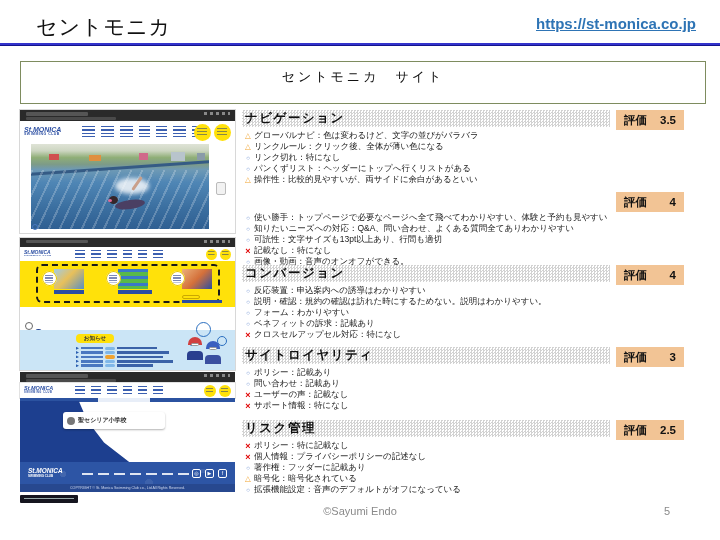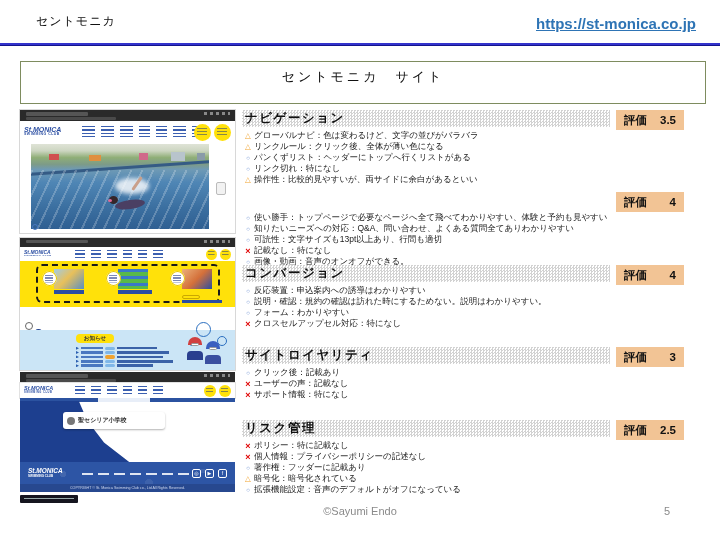--- a/index.html
+++ b/index.html
@@ -1,20 +1,20 @@
 <!DOCTYPE html>
 <html><head>
 <meta charset="utf-8">
 <style>
   * { margin:0; padding:0; box-sizing:border-box; }
   body { background:#fff; font-family:"Liberation Sans", sans-serif; }
   .slide { position:relative; width:720px; height:540px; background:#fff; overflow:hidden; }
 
   
-  .page-title { position:absolute; left:36px; top:13px; font-size:12px; color:#111; letter-spacing:1px; }
+  .page-title { position:absolute; left:36px; top:13px; font-size:21px; color:#111; letter-spacing:1px; }
   .site-url { position:absolute; right:24px; top:15px; width:240px; text-align:right;
               font-size:15px; font-weight:bold; color:#2E74B5; text-decoration:underline; cursor:pointer; }
   .rule { position:absolute; left:0; top:43px; width:720px; height:3px; background:#3333CC; border-bottom:1px solid #14148C; }
 
   .title-box { position:absolute; left:20px; top:61px; width:686px; height:43px; border:1px solid #7E8C5F; background:#fff; }
   .title-box .t { display:block; text-align:center; padding-top:6px; font-size:13px; color:#111; letter-spacing:3px; }
 
   
   .section { position:absolute; left:242px; width:464px; }
   .sec-head { position:relative; height:18px; }
@@ -346,25 +346,25 @@
         <div class="item">
           <span class="marker triangle">△</span>
           <span>グローバルナビ：色は変わるけど、文字の並びがバラバラ</span>
         </div>
         <div class="item">
           <span class="marker triangle">△</span>
           <span>リンクルール：クリック後、全体が薄い色になる</span>
         </div>
         <div class="item">
           <span class="marker circle">○</span>
+          <span>リンク切れ：特になし</span>
+        </div>
+        <div class="item">
+          <span class="marker circle">○</span>
           <span>パンくずリスト：ヘッダーにトップへ行くリストがある</span>
-        </div>
-        <div class="item">
-          <span class="marker circle">○</span>
-          <span>リンク切れ：特になし</span>
         </div>
         <div class="item">
           <span class="marker triangle">△</span>
           <span>操作性：比較的見やすいが、両サイドに余白があるといい</span>
         </div>
       </div>
   </section>
 
   <section class="section" style="top:192px;">
     <div class="sec-head">
@@ -412,38 +412,46 @@
         </div>
         <div class="item">
           <span class="marker circle">○</span>
           <span>説明・確認：規約の確認は訪れた時にするためない。説明はわかりやすい。</span>
         </div>
         <div class="item">
           <span class="marker circle">○</span>
           <span>フォーム：わかりやすい</span>
         </div>
         <div class="item">
+          <span class="marker circle">○</span>
+          <span>ベネフィットの訴求：記載あり</span>
+        </div>
+        <div class="item">
           <span class="marker cross">×</span>
           <span>クロスセルアップセル対応：特になし</span>
         </div>
       </div>
   </section>
 
   <section class="section" style="top:347px;">
     <div class="sec-head">
       <div class="sec-band">サイトロイヤリティ</div>
       <div class="rating">
         <span>評価</span>
         <span>3</span>
       </div>
     </div>
     <div class="items">
         <div class="item">
           <span class="marker circle">○</span>
-          <span>クリック後：記載あり</span>
+          <span>ポリシー：記載あり</span>
+        </div>
+        <div class="item">
+          <span class="marker circle">○</span>
+          <span>問い合わせ：記載あり</span>
         </div>
         <div class="item">
           <span class="marker cross">×</span>
           <span>ユーザーの声：記載なし</span>
         </div>
         <div class="item">
           <span class="marker cross">×</span>
           <span>サポート情報：特になし</span>
         </div>
       </div>

